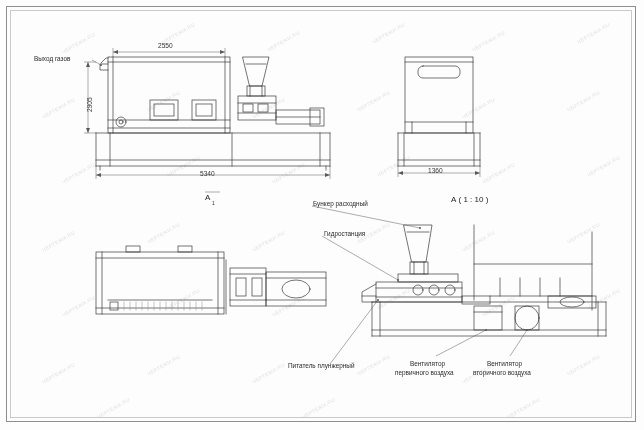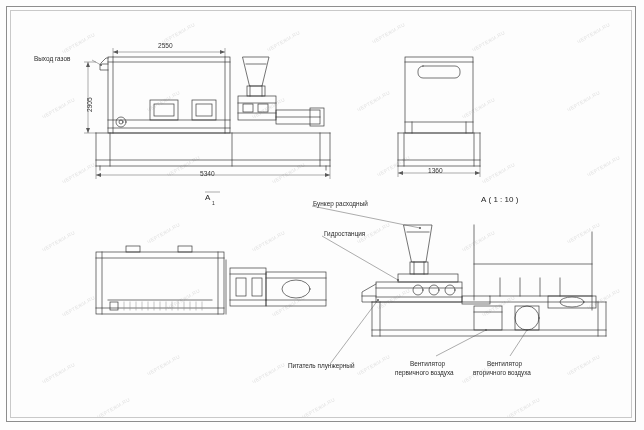--- a/index.html
+++ b/index.html
@@ -340,21 +340,21 @@
 
   <div class="lbl" style="left:34px; top:55px;">Выход газов</div>
 
   <div class="lbl dim" style="left:158px; top:42px;">2550</div>
   <div class="lbl dim rot" style="left:86px; top:112px;">2905</div>
   <div class="lbl dim" style="left:200px; top:170px;">5340</div>
   <div class="lbl dim" style="left:428px; top:167px;">1360</div>
 
   <div class="lbl view" style="left:205px; top:193px;">А</div>
   <div class="lbl" style="left:212px; top:200px; font-size:5px;">1</div>
-  <div class="lbl view" style="left:481px; top:195px;">А ( 1 : 10 )</div>
+  <div class="lbl view" style="left:451px; top:195px;">А ( 1 : 10 )</div>
 
   <div class="lbl" style="left:313px; top:200px;">Бункер расходный</div>
   <div class="lbl" style="left:324px; top:230px;">Гидростанция</div>
   <div class="lbl" style="left:288px; top:362px;">Питатель плунжерный</div>
 
   <div class="lbl" style="left:410px; top:360px;">Вентилятор</div>
   <div class="lbl" style="left:395px; top:369px;">первичного воздуха</div>
 
   <div class="lbl" style="left:487px; top:360px;">Вентилятор</div>
   <div class="lbl" style="left:473px; top:369px;">вторичного воздуха</div>

